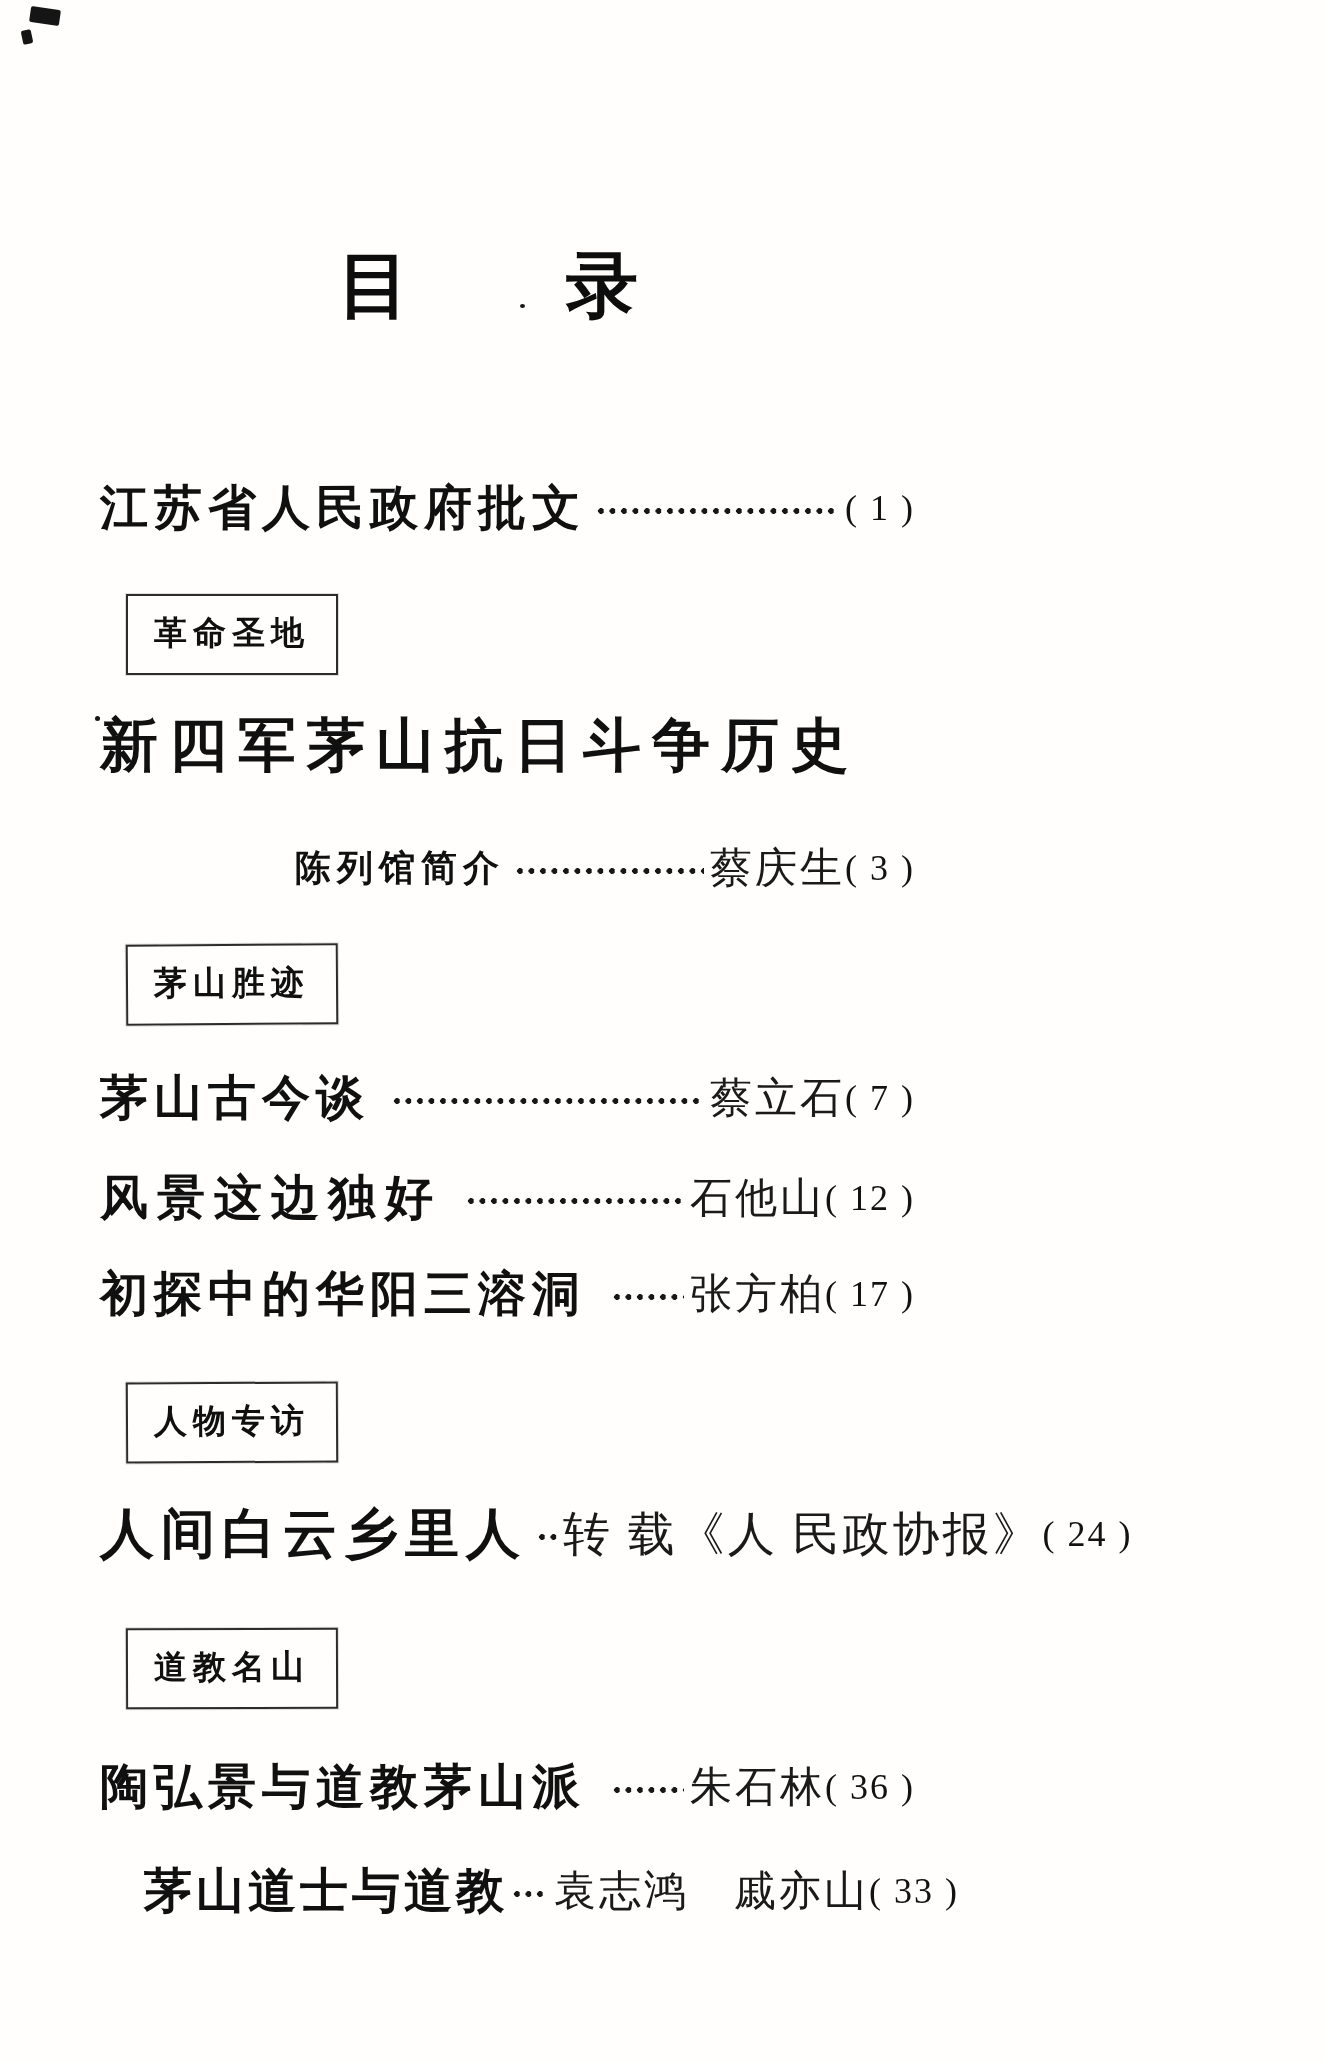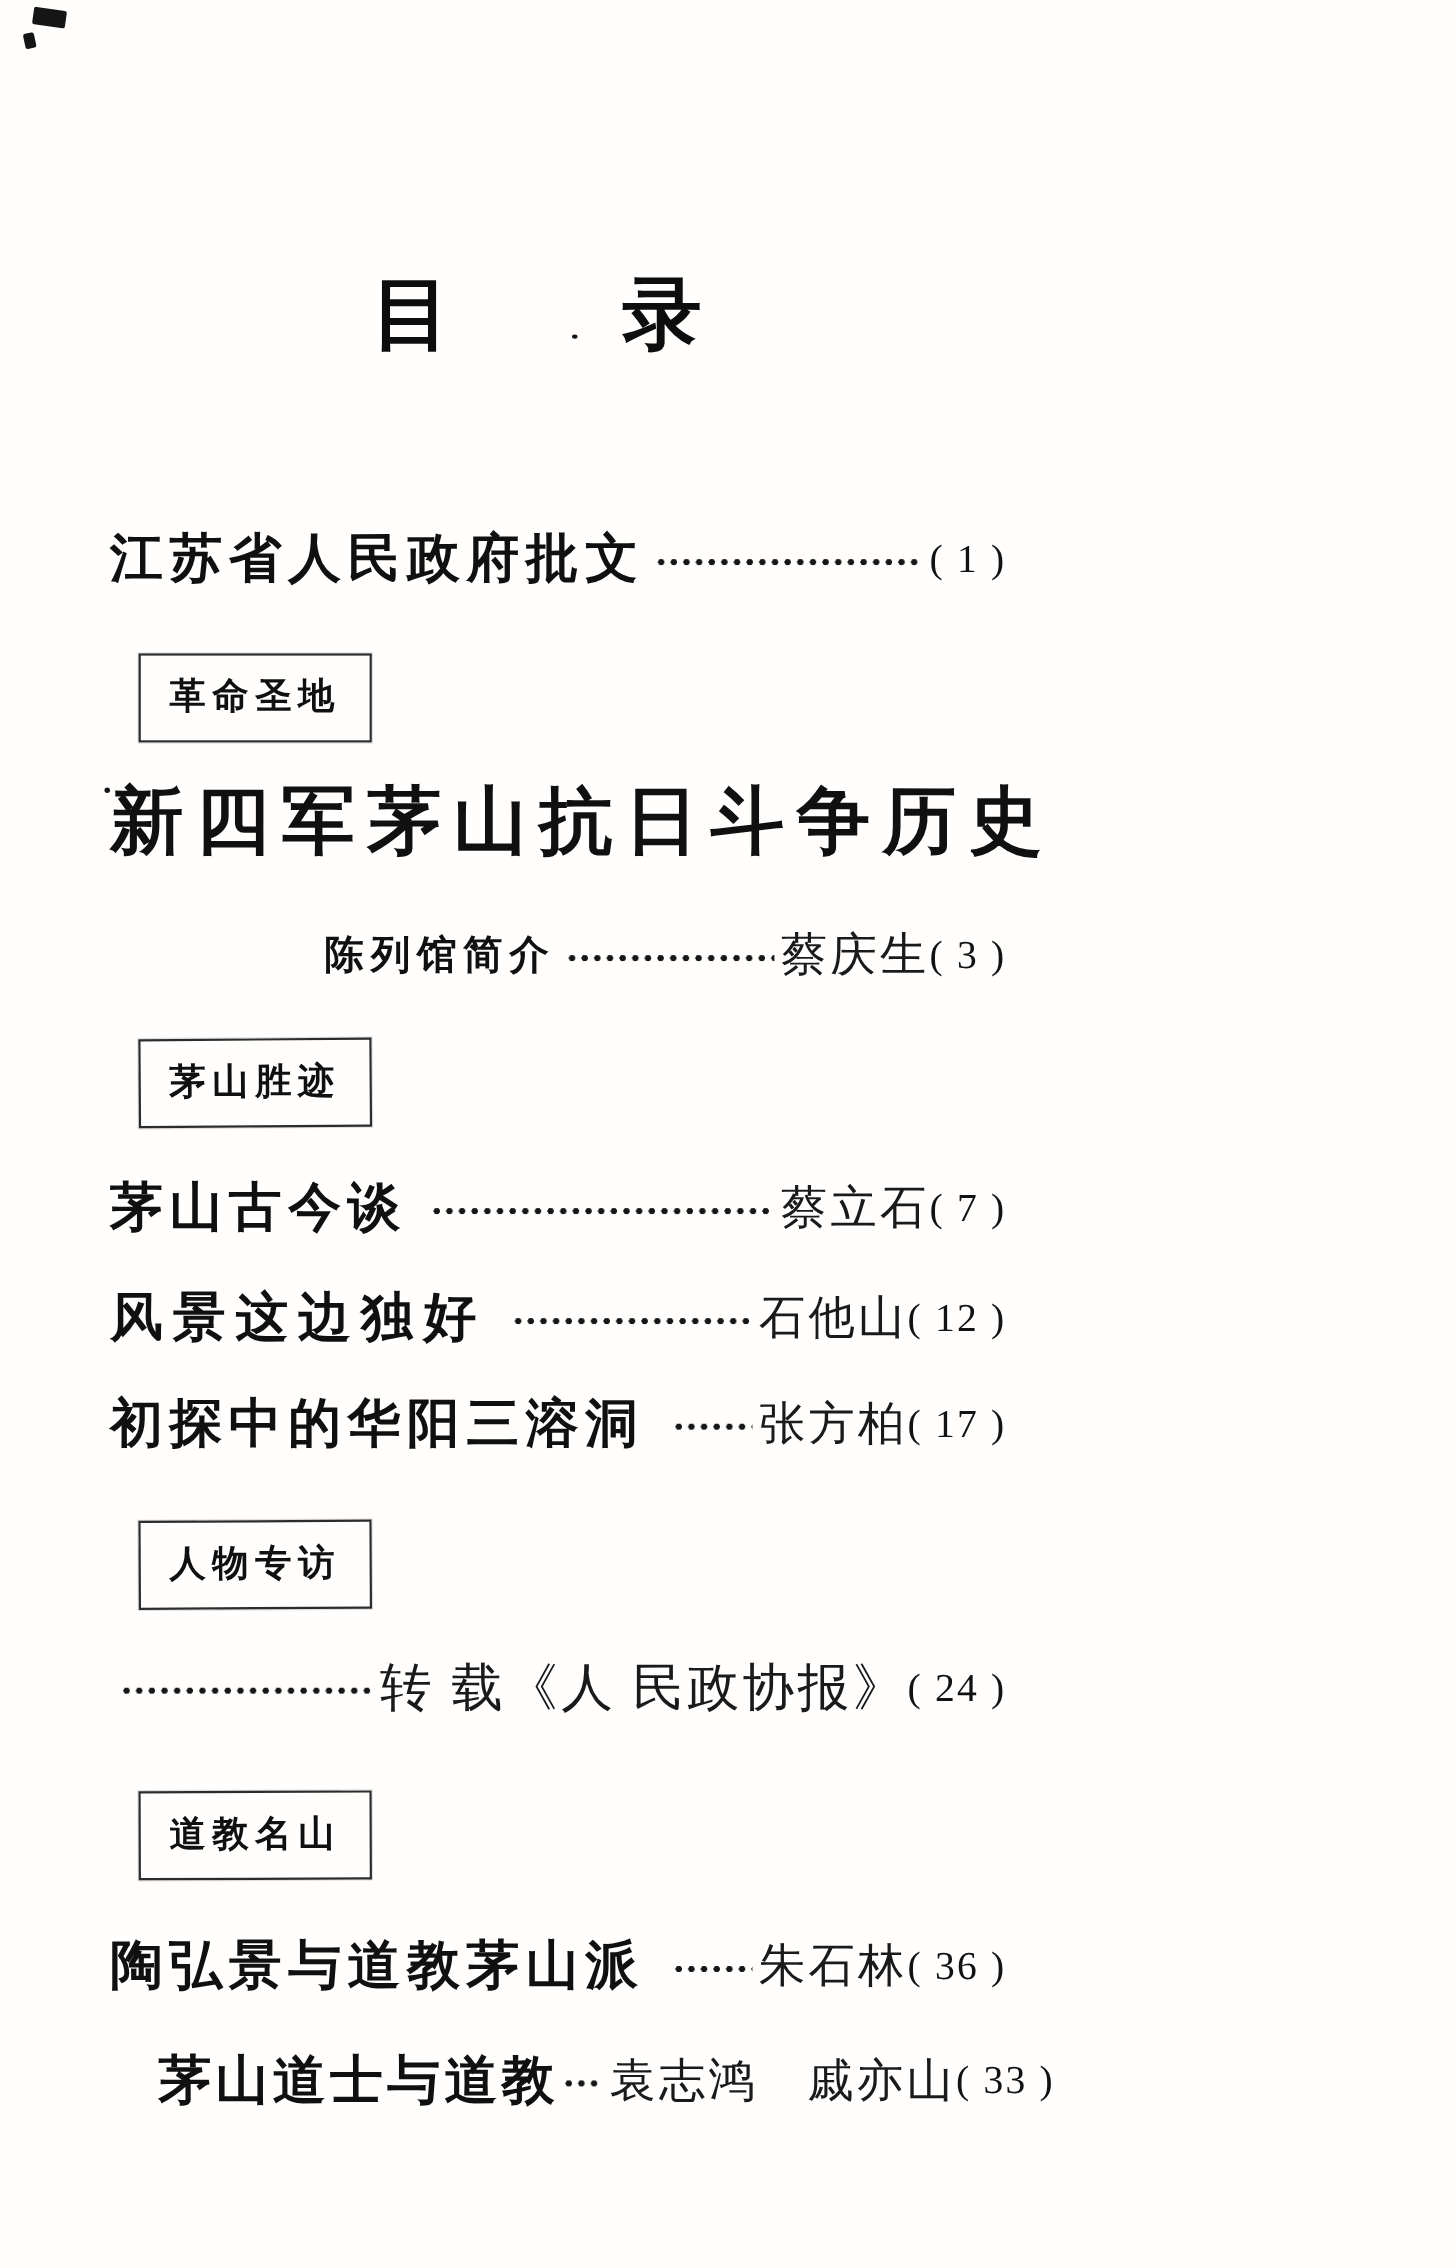--- a/index.html
+++ b/index.html
@@ -44,21 +44,21 @@
     color:#1a1a1a;flex:0 0 auto;
   }
   .pagenum{
     font-family:"Liberation Serif",serif;
     font-size:36px;font-weight:500;letter-spacing:2px;
     color:#121212;flex:0 0 auto;
   }
   
   .r-e1{top:468px;}
   .r-e2a{top:700px;height:92px;}
-  .r-e2a .etitle{font-size:67px;letter-spacing:11px;}
+  .r-e2a .etitle{font-size:58px;letter-spacing:11px;}
   .r-e2b{top:828px;}
   .r-e2b .etitle{margin-left:195px;font-size:36px;}
   .r-e3{top:1058px;}
   .r-e3 .leader{margin-left:22px;}
   .r-e4{top:1158px;}
   .r-e4 .etitle{letter-spacing:9px;}
   .r-e4 .leader{margin-left:24px;}
   .r-e5{top:1254px;}
   .r-e5 .leader{margin-left:26px;}
   .r-e6{top:1488px;height:92px;}
@@ -145,20 +145,21 @@
     <span class="leader"></span>
     <span class="author">张方柏</span>
     <span class="pagenum">( 17 )</span>
   </div>
 
   <div class="section-box b3">
     <span>人物专访</span>
   </div>
 
   <div class="entry r-e6">
+    <span class="etitle">人间白云乡里人</span>
     <span class="leader"></span>
     <span class="author">转 载《人 民政协报》</span>
     <span class="pagenum">( 24 )</span>
   </div>
 
   <div class="section-box b4">
     <span>道教名山</span>
   </div>
 
   <div class="entry r-e7">

